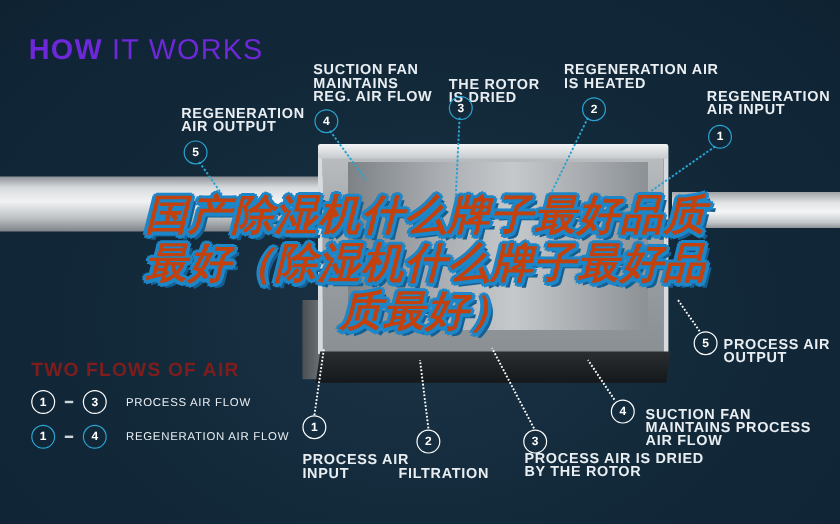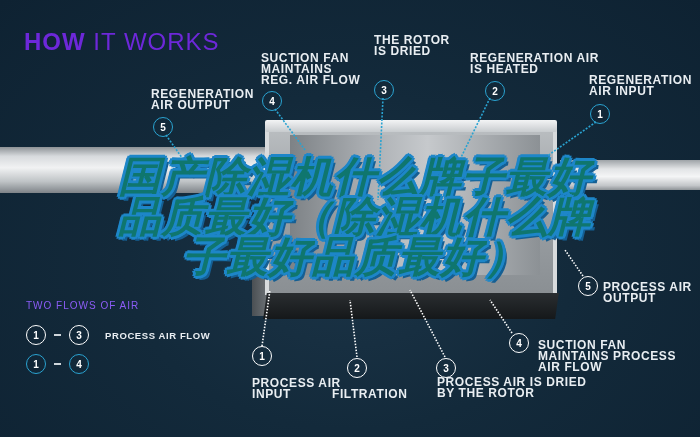--- a/index.html
+++ b/index.html
@@ -66,38 +66,38 @@
     background: linear-gradient(90deg, #4a4f53, #7b8084);
   }
 
   
   svg.leaders { position: absolute; left: 0; top: 0; width: 700px; height: 437px; pointer-events: none; }
 
   
   .headline {
     left: 110px; top: 160px; width: 490px;
     text-align: center;
-    font-family: Liberation Mono, monospace;
-    font-weight: 700; font-size: 42px; line-height: 40px;
-    color: #0f766e; font-style: italic;
+    font-family: Liberation Serif, serif;
+    font-weight: 700; font-size: 35px; line-height: 40px;
+    color: #c2410c; font-style: italic;
     letter-spacing: 1px;
     -webkit-text-stroke: 0;
     text-shadow:
       3px 0 0 #1d86c8, -3px 0 0 #1d86c8, 0 3px 0 #1d86c8, 0 -3px 0 #1d86c8,
       2px 2px 0 #1d86c8, -2px -2px 0 #1d86c8, 2px -2px 0 #1d86c8, -2px 2px 0 #1d86c8,
       4px 4px 0 #155f93;
   }
 
   .legend-title {
-    left: 26px; top: 300px; font-size: 10px; letter-spacing: 1px;
-    color: #8b5cf6; font-weight: 400;
+    left: 26px; top: 300px; font-size: 16px; letter-spacing: 1px;
+    color: #7f1d1d; font-weight: 700;
   }
   .legend-row { display: flex; align-items: center; gap: 4px; }
   .legend-row .dash { width: 7px; height: 2px; background: #cfd6db; margin: 0 4px; }
-  .legend-row .text { margin-left: 12px; font-size: 9.5px; font-weight: 700; letter-spacing: 0.6px; color: #e9eef2; }
+  .legend-row .text { margin-left: 12px; font-size: 9.5px; font-weight: 400; letter-spacing: 0.6px; color: #e9eef2; }
 </style>
 </head>
 <body>
 
 <div class="abs title">
   <b>HOW</b>
   <span class="light">IT WORKS</span>
 </div>
 
 <div class="abs duct-left"></div>
@@ -127,21 +127,21 @@
 
 <div class="abs lbl" style="left:151px;top:89px">REGENERATION
 AIR OUTPUT</div>
 <div class="abs circ" style="left:153px;top:117px">5</div>
 
 <div class="abs lbl" style="left:261px;top:53px">SUCTION FAN
 MAINTAINS
 REG. AIR FLOW</div>
 <div class="abs circ" style="left:262px;top:91px">4</div>
 
-<div class="abs lbl" style="left:374px;top:35px">THE ROTOR
+<div class="abs lbl" style="left:374px;top:65px">THE ROTOR
 IS DRIED</div>
 <div class="abs circ" style="left:374px;top:80px">3</div>
 
 <div class="abs lbl" style="left:470px;top:53px">REGENERATION AIR
 IS HEATED</div>
 <div class="abs circ" style="left:485px;top:81px">2</div>
 
 <div class="abs lbl" style="left:589px;top:75px">REGENERATION
 AIR INPUT</div>
 <div class="abs circ" style="left:590px;top:104px">1</div>
@@ -153,20 +153,21 @@
   <div class="legend-row">
     <div class="circ white">1</div>
     <div class="dash"></div>
     <div class="circ white">3</div>
     <div class="text">PROCESS AIR FLOW</div>
   </div>
   <div class="legend-row" style="margin-top:9px">
     <div class="circ">1</div>
     <div class="dash"></div>
     <div class="circ">4</div>
+    <div class="text">REGENERATION AIR FLOW</div>
   </div>
 </div>
 
 <div class="abs circ white" style="left:252px;top:346px">1</div>
 <div class="abs lbl" style="left:252px;top:378px">PROCESS AIR
 INPUT</div>
 
 <div class="abs circ white" style="left:347px;top:358px">2</div>
 <div class="abs lbl" style="left:332px;top:389px">FILTRATION</div>
 

